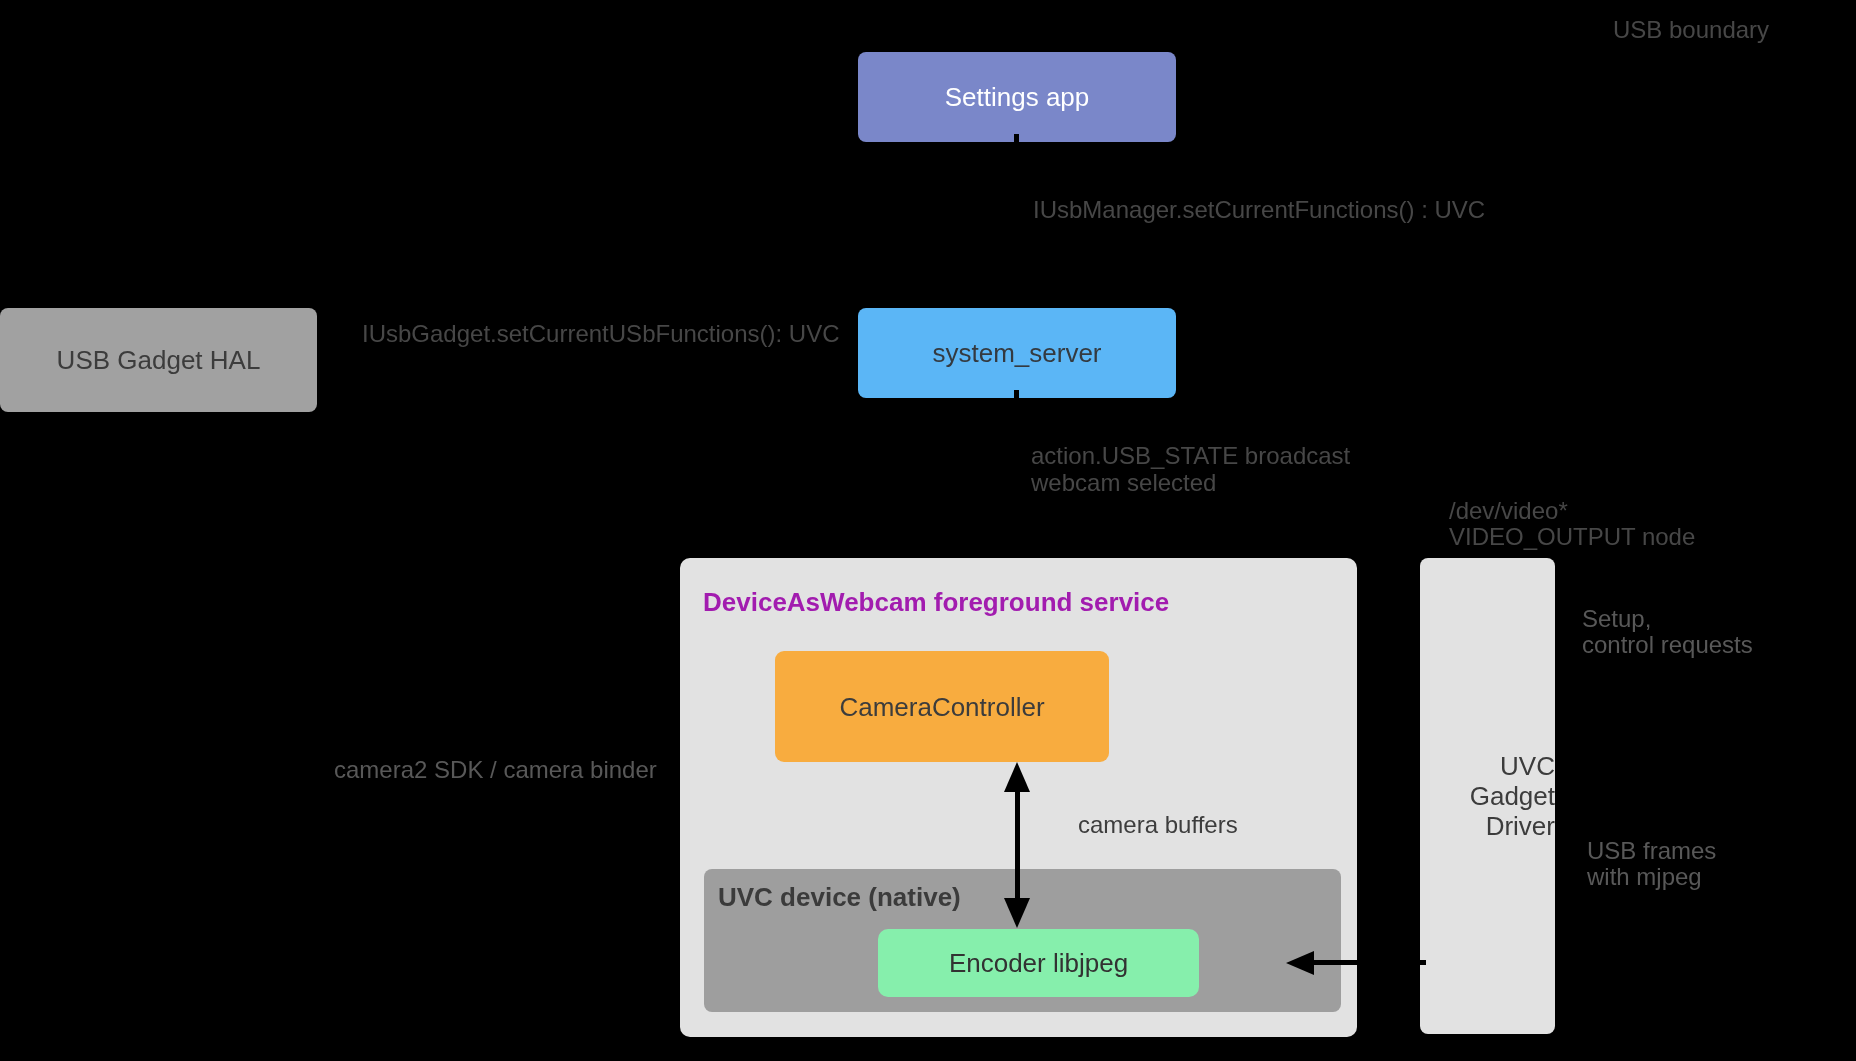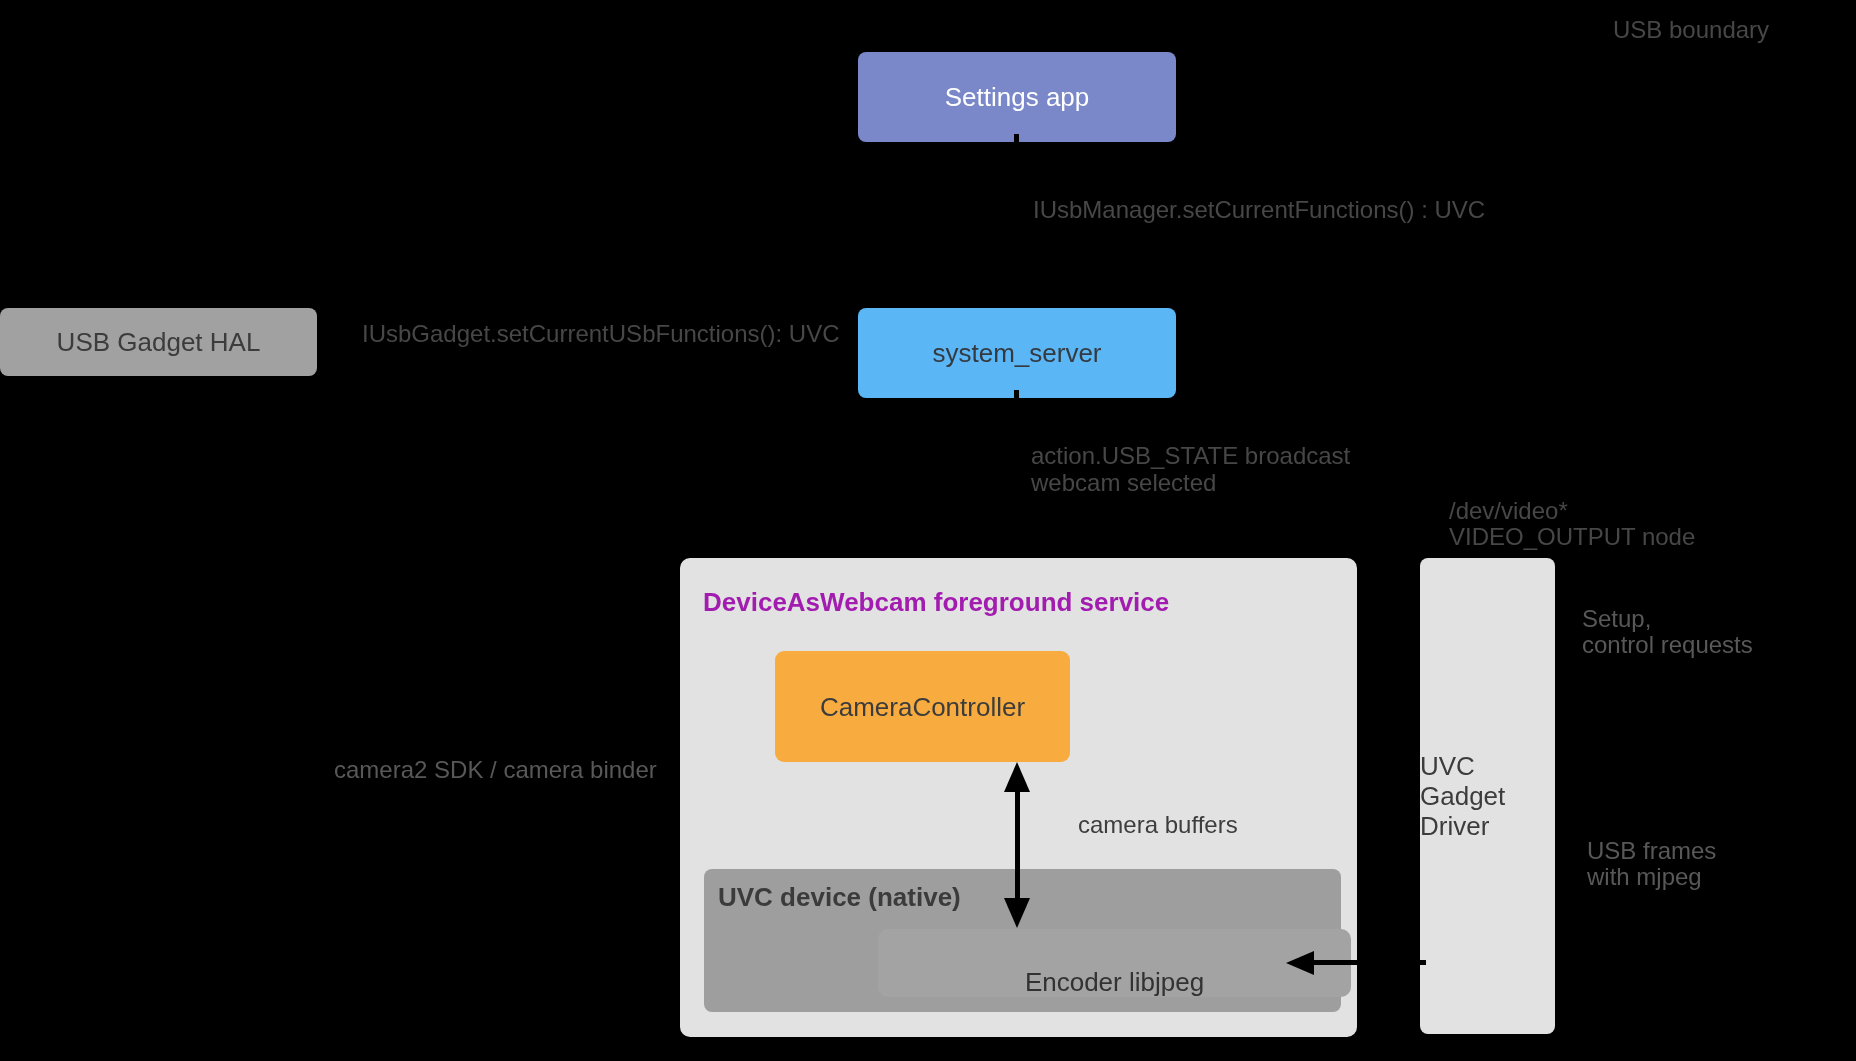--- a/index.html
+++ b/index.html
@@ -33,53 +33,53 @@
   .glabel.mid{color:#585858;}
   .glabel.onlight{color:#3d3d3d;}
   
   .shaft{position:absolute;background:var(--arrow,#000);z-index:6;}
   .head{position:absolute;width:0;height:0;z-index:6;}
   .head.up{border-left:13px solid transparent;border-right:13px solid transparent;border-bottom:30px solid var(--arrow,#000);}
   .head.down{border-left:13px solid transparent;border-right:13px solid transparent;border-top:30px solid var(--arrow,#000);}
   .head.left{border-top:12px solid transparent;border-bottom:12px solid transparent;border-right:28px solid var(--arrow,#000);}
   .tick{position:absolute;background:var(--arrow,#000);z-index:6;}
   .z1{z-index:1}.z2{z-index:2}.z3{z-index:3}.z4{z-index:4}
-  .col-label{display:flex;flex-direction:column;align-items:flex-start;justify-content:center;}
+  .col-label{display:flex;flex-direction:column;align-items:flex-end;justify-content:center;}
 </style>
 </head>
 <body>
 
 <div class="stage" style="--bg: #000000; --arrow: #000000;">
 
   <div class="node rounded8 z2" style="left: 858px; top: 52px; width: 318px; height: 90px; background-color: rgb(122, 135, 201);">
     <span class="lbl" style="color:#ffffff;">Settings app</span>
   </div>
 
-  <div class="node rounded8 z2" style="left: 0px; top: 308px; width: 317px; height: 68px; background-color: rgb(161, 161, 161);">
+  <div class="node rounded8 z2" style="left: 0px; top: 308px; width: 317px; height: 104px; background-color: rgb(161, 161, 161);">
     <span class="lbl box-label-dark">USB Gadget HAL</span>
   </div>
 
   <div class="node rounded8 z2" style="left: 858px; top: 308px; width: 318px; height: 90px; background-color: rgb(91, 182, 246);">
     <span class="lbl" style="color:#343a40;">system_server</span>
   </div>
 
 
   <div class="rounded10 z1" style="position: absolute; left: 680px; top: 558px; width: 677px; height: 479px; background-color: rgb(226, 226, 226);">
     <div class="container-title" style="left:23px;top:29px;">DeviceAsWebcam foreground service</div>
   </div>
 
-  <div class="node z3" style="left: 775px; top: 651px; width: 295px; height: 111px; border-radius: 9px; background-color: rgb(248, 172, 63);">
+  <div class="node z3" style="left: 775px; top: 651px; width: 334px; height: 111px; border-radius: 9px; background-color: rgb(248, 172, 63);">
     <span class="lbl box-label-dark">CameraController</span>
   </div>
 
   <div class="rounded8 z3" style="position: absolute; left: 704px; top: 869px; width: 637px; height: 143px; background-color: rgb(158, 158, 158);">
     <div class="container-title" style="left:14px;top:13px;color:#3b3b3b;">UVC device (native)</div>
   </div>
 
-  <div class="node rounded10 z4" style="left: 878px; top: 929px; width: 473px; height: 68px; background-color: #a3a3a3; align-items: flex-end;">
+  <div class="node rounded10 z4" style="left: 878px; top: 929px; width: 321px; height: 68px; background-color: #86efac;">
     <span class="lbl" style="color:#323232;">Encoder libjpeg</span>
   </div>
 
   <div class="node rounded8 col-label z2" style="left: 1420px; top: 558px; width: 135px; height: 476px; background-color: rgb(226, 226, 226);">
     <span class="lbl box-label-dark">UVC</span>
     <span class="lbl box-label-dark">Gadget</span>
     <span class="lbl box-label-dark">Driver</span>
   </div>
 
   <div class="glabel dark" style="left:1613px;top:16px;">USB boundary</div>

